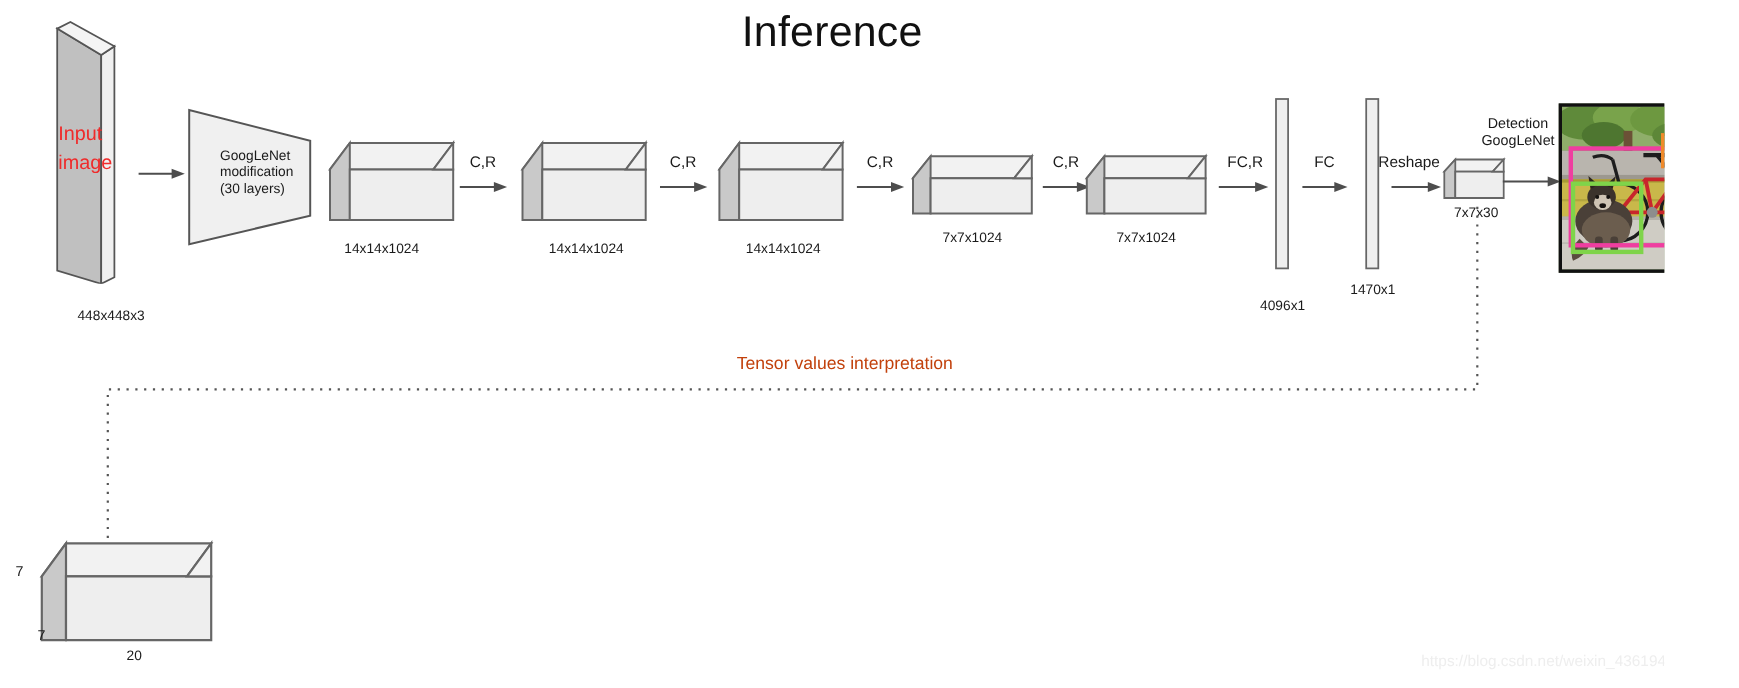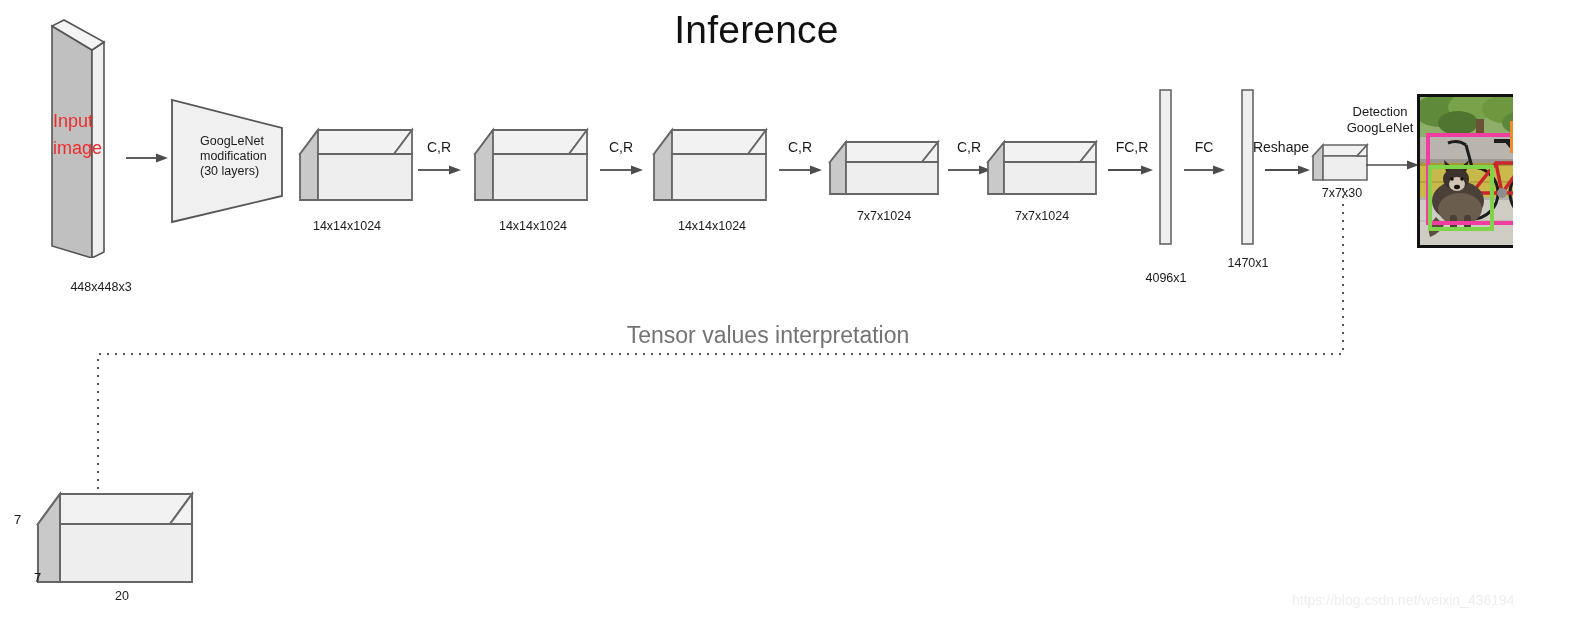--- a/index.html
+++ b/index.html
@@ -34,22 +34,22 @@
     text-align: center;
     font-size: 39px;
     color: #111;
     letter-spacing: 0.2px;
   }
   #tensor-caption {
     position: absolute;
     left: 768px;
     top: 322px;
     transform: translateX(-50%);
-    font-size: 23px;
-    color: #737373;
+    font-size: 16px;
+    color: #c2410c;
     white-space: nowrap;
   }
   #watermark {
     position: absolute;
     left: 1292px;
     top: 592px;
     font-size: 14px;
     color: #eeeeee;
     white-space: nowrap;
     user-select: none;

